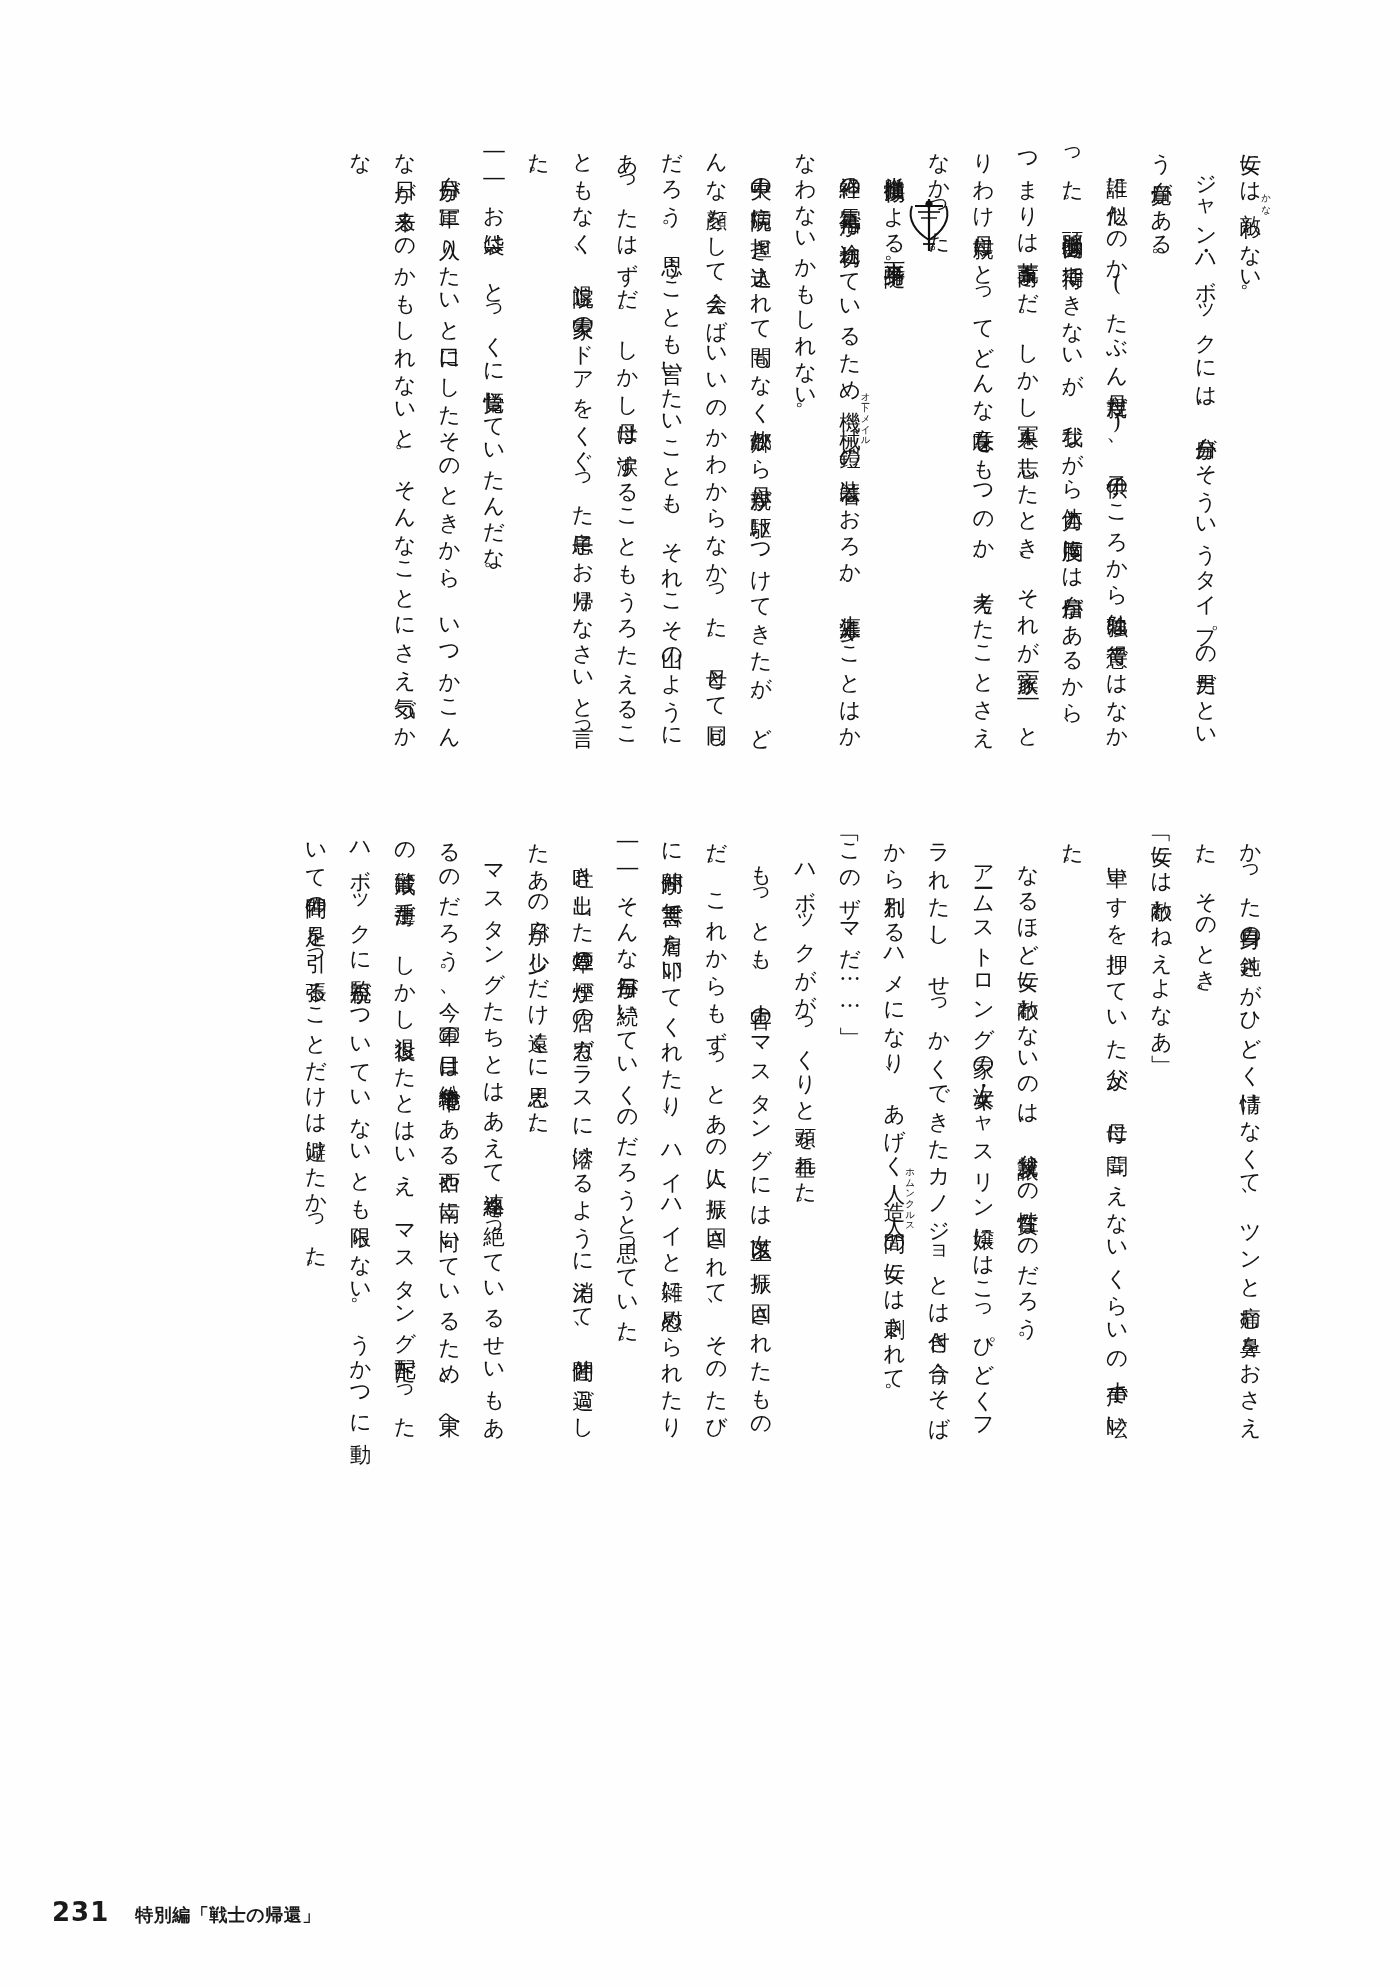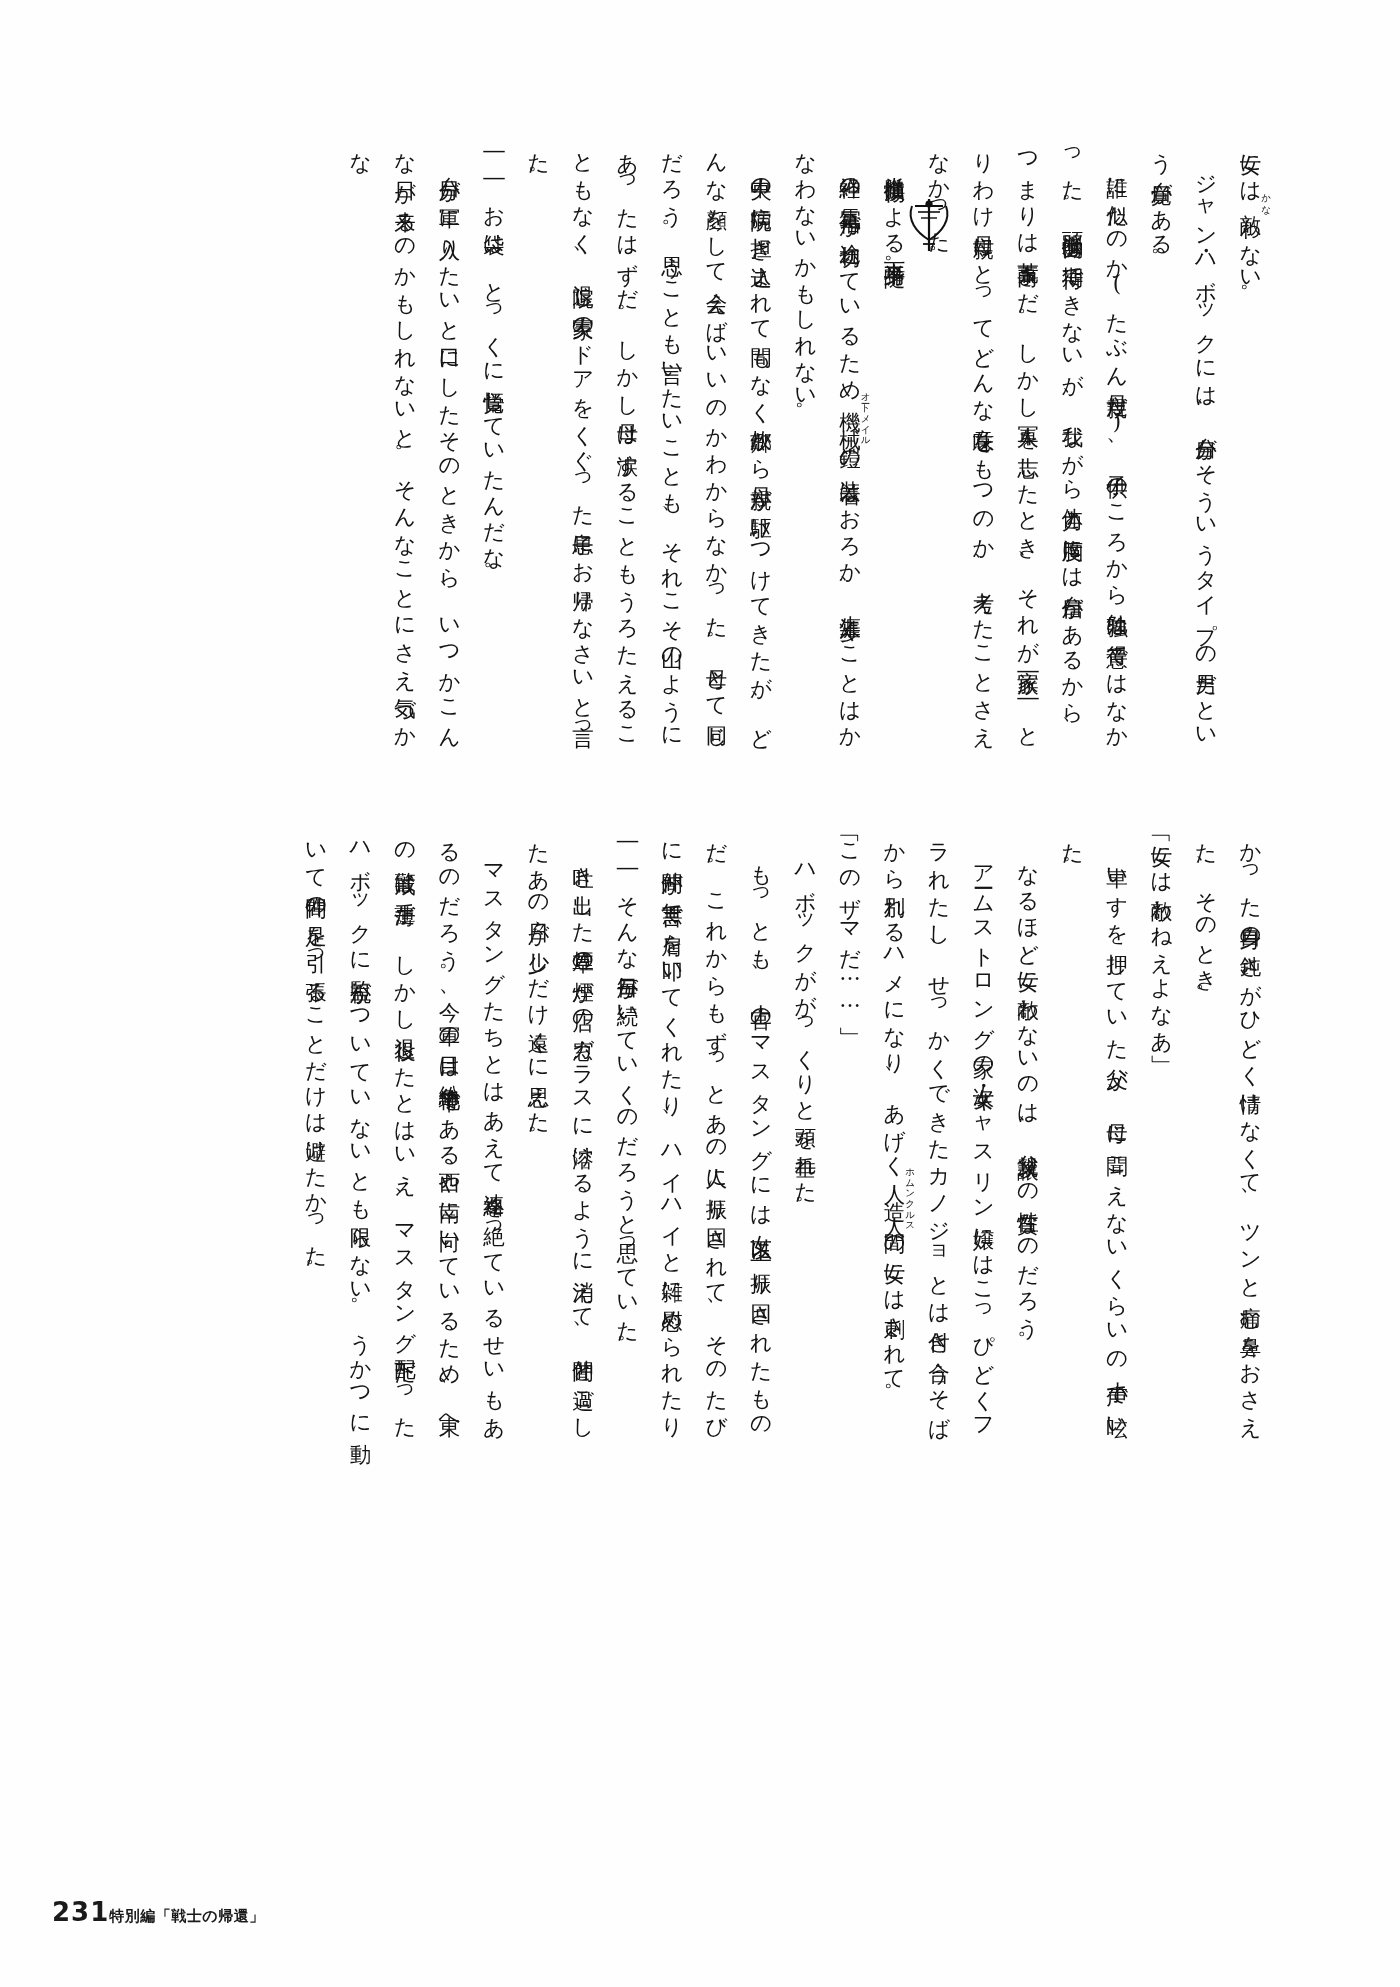--- a/index.html
+++ b/index.html
@@ -78,30 +78,31 @@
     line-height: 1;
   }
 
   
   .footer {
     position: absolute;
     left: 52px;
     bottom: 60px;
     display: flex;
     align-items: baseline;
+    gap: 26px;
     font-family: "DejaVu Sans", "Liberation Sans", sans-serif;
   }
   .footer .pageno {
     font-size: 26px;
     font-weight: 700;
     letter-spacing: 1px;
     color: #1a1a1a;
   }
   .footer .chapter {
-    font-size: 15px;
+    font-size: 18px;
     font-weight: 700;
     letter-spacing: 0.5px;
     color: #1a1a1a;
   }
 </style>
 </head>
 <body>
 
 <div class="page">
 

